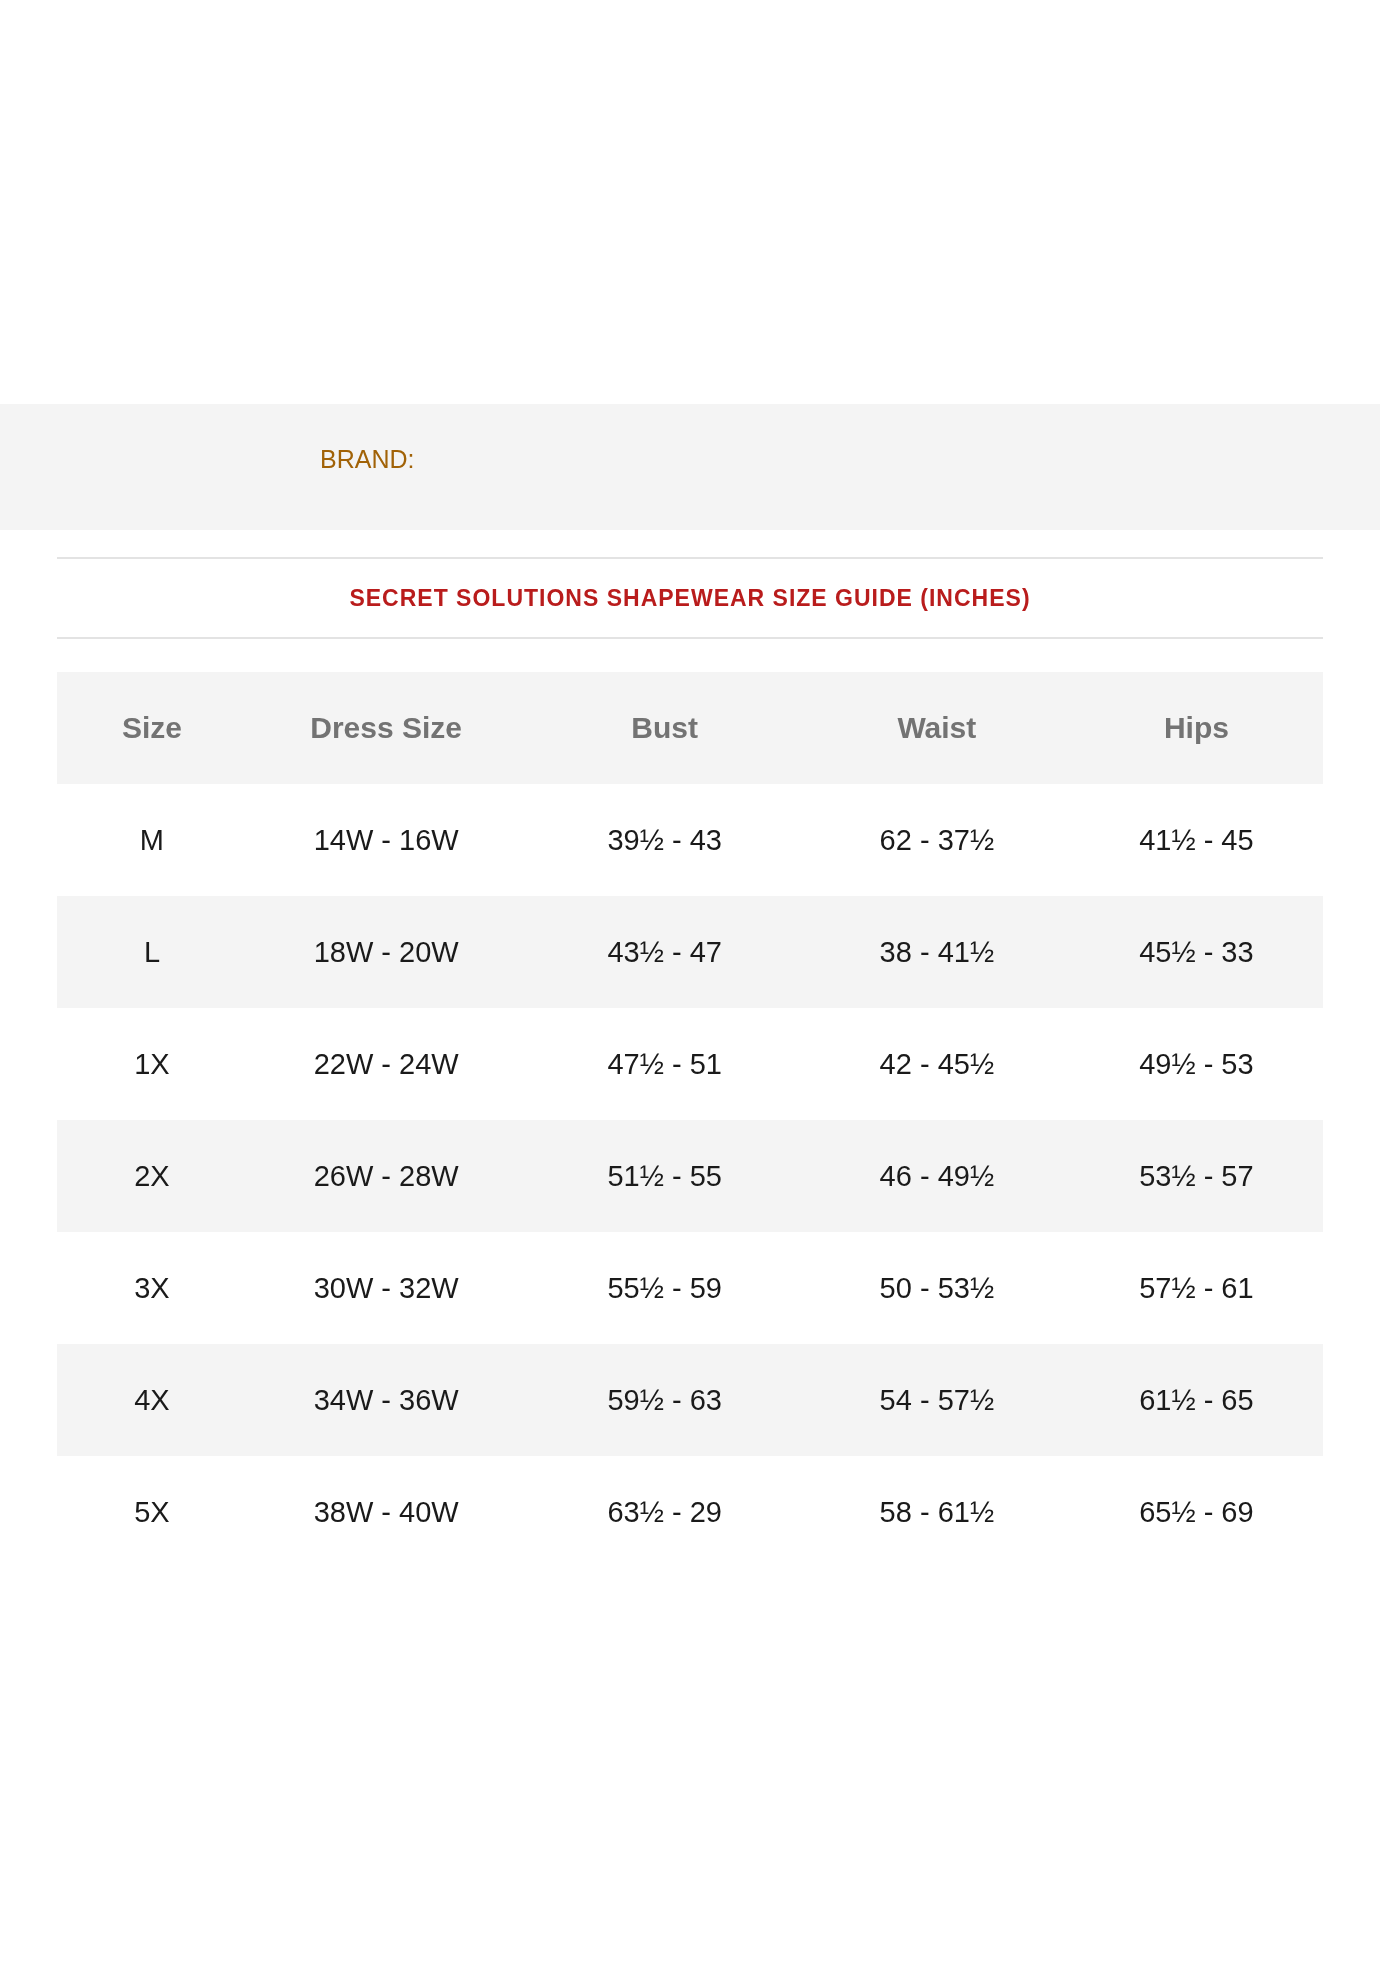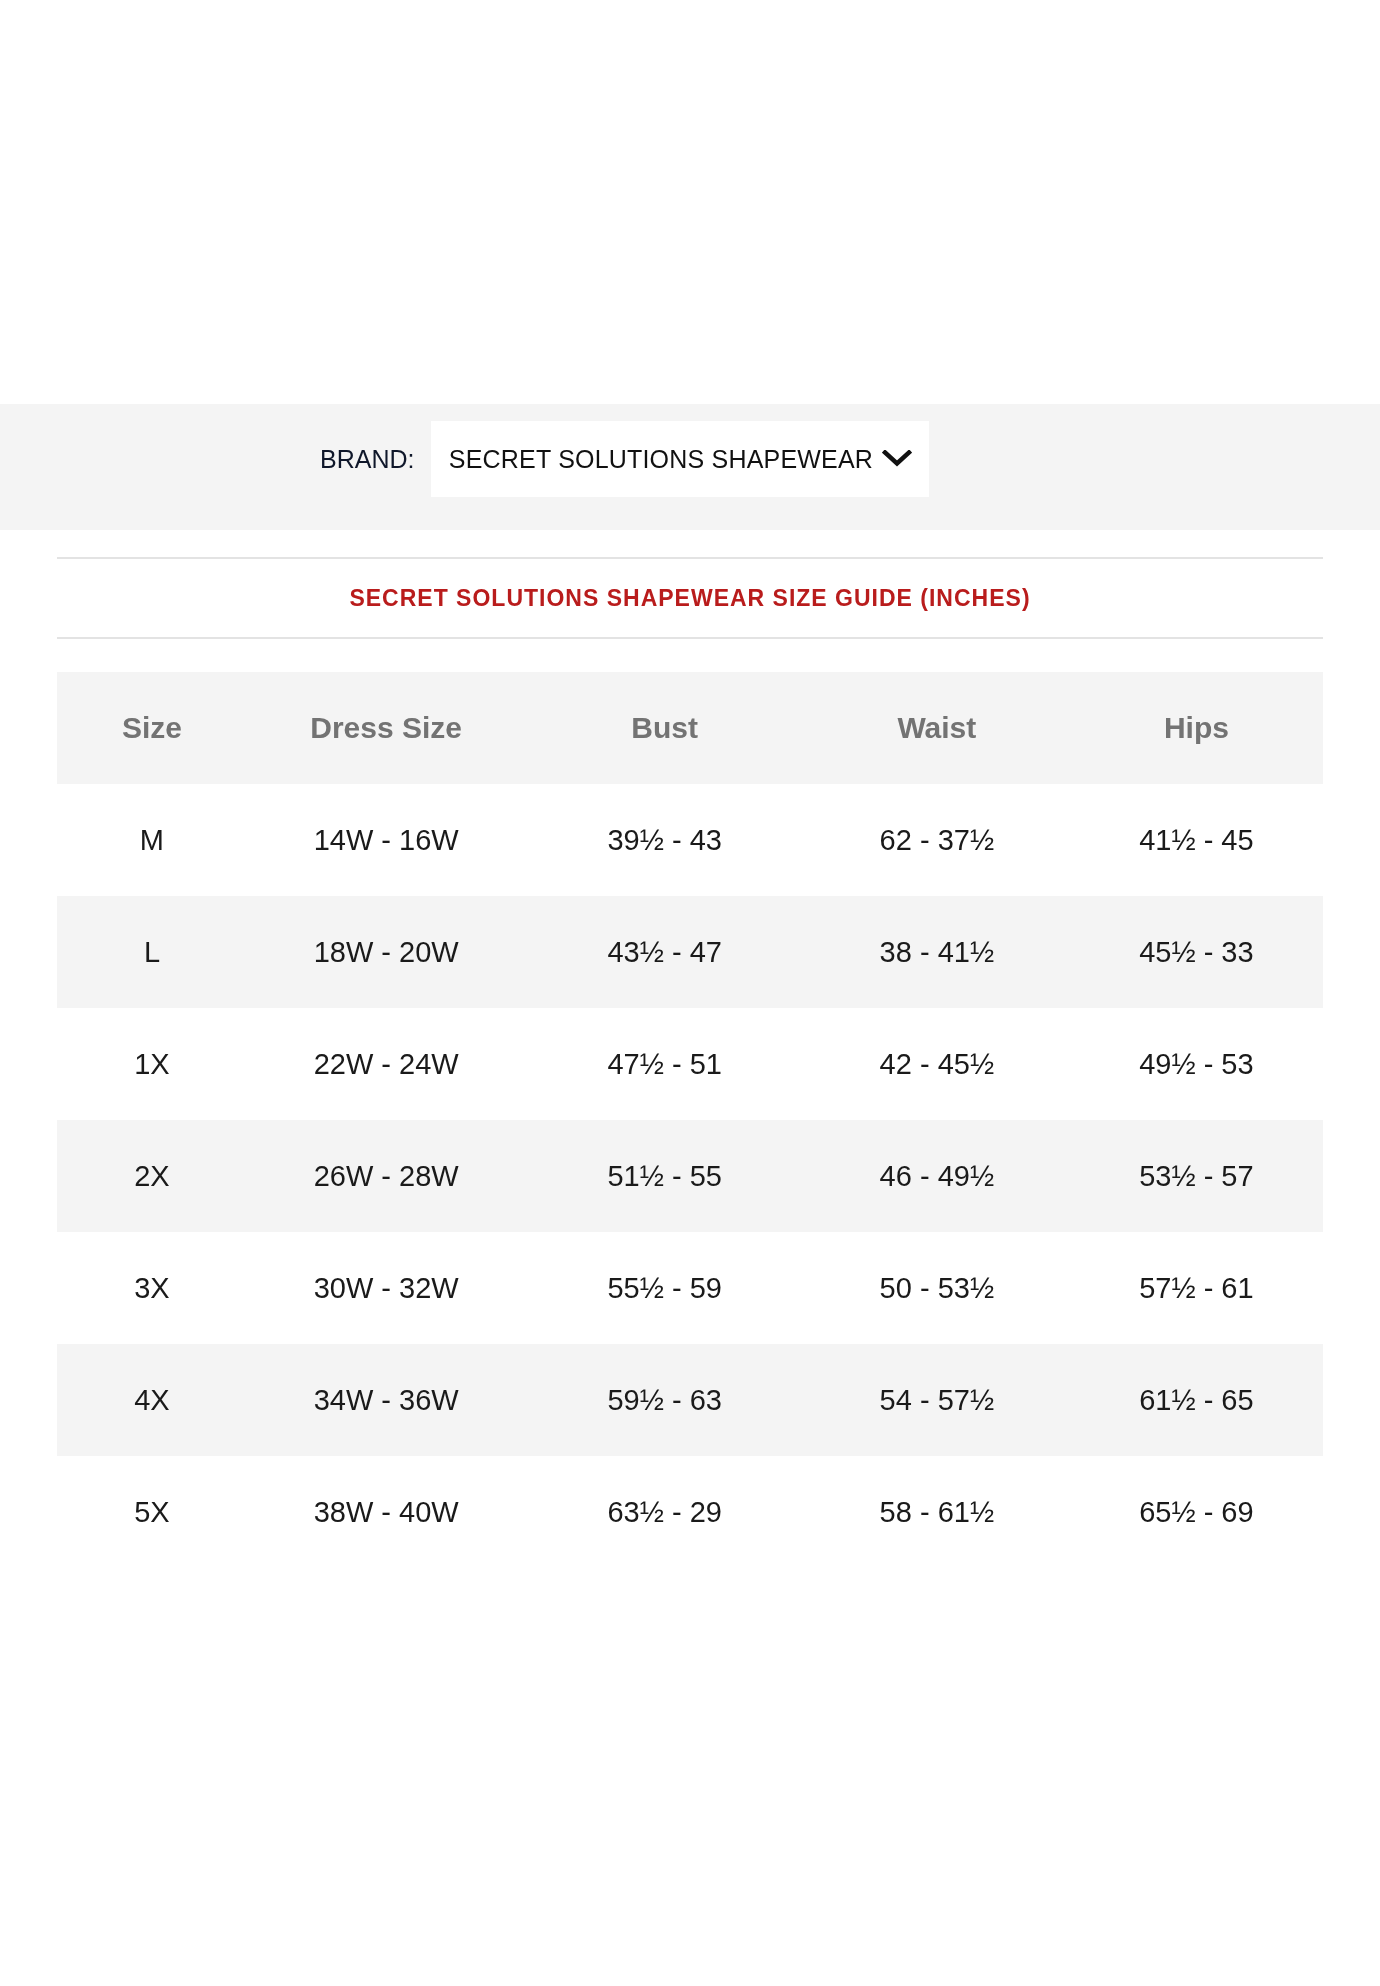--- a/index.html
+++ b/index.html
@@ -19,22 +19,22 @@
   .brand-bar {
     height: 126px;
     width: 100%;
     background: #f4f4f4;
     display: flex;
     align-items: center;
     padding: 17px 0 33px 320px;
   }
   .brand-label {
     font-size: 25px;
-    color: #0f172a;
-    margin-right: 17px;
+    color: #a16207;
+    margin-right: 45px;
     white-space: nowrap;
   }
   .brand-dropdown {
     width: 498px;
     height: 76px;
     background: #ffffff;
     display: flex;
     align-items: center;
     justify-content: center;
     gap: 9px;
@@ -95,28 +95,20 @@
   }
   .size-table tbody tr:nth-child(even) { background: #f4f4f4; }
 </style>
 </head>
 <body>
 
 <div class="top-spacer"></div>
 
 <div class="brand-bar">
   <span class="brand-label">BRAND:</span>
-  <div class="brand-dropdown">
-    <span class="brand-dropdown-value">SECRET SOLUTIONS SHAPEWEAR</span>
-    <span class="chevron">
-      <svg width="30" height="17" viewBox="0 0 30 17">
-        <polyline points="3,2.5 15,13.5 27,2.5" fill="none" stroke="#111111" stroke-width="4.5" stroke-linecap="square" stroke-linejoin="miter"></polyline>
-      </svg>
-    </span>
-  </div>
 </div>
 
 <div class="divider divider-top"></div>
 
 <div class="title-row">
   <div class="size-guide-title">SECRET SOLUTIONS SHAPEWEAR SIZE GUIDE (INCHES)</div>
 </div>
 
 <div class="divider"></div>
 

